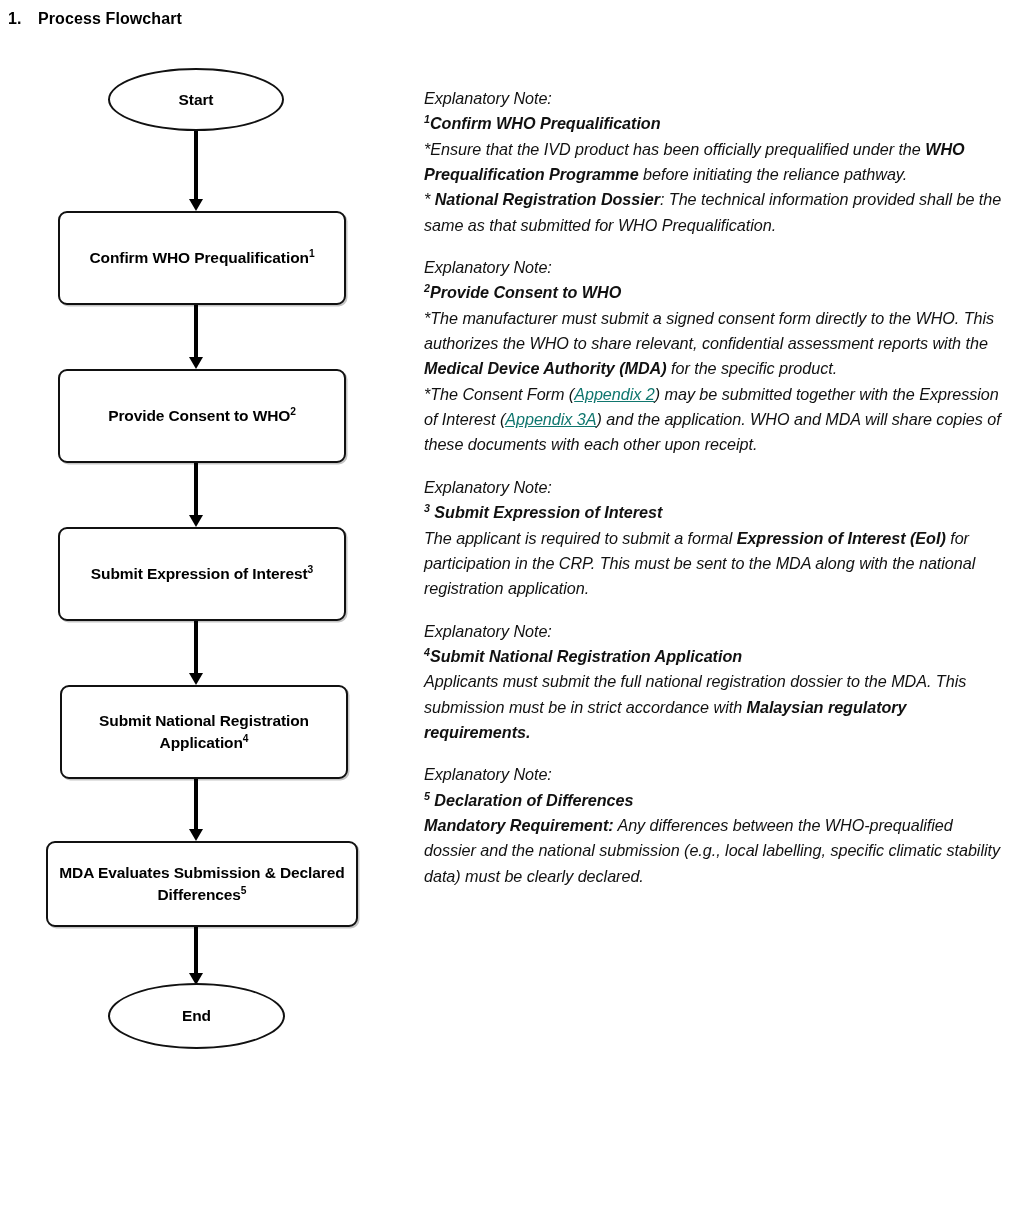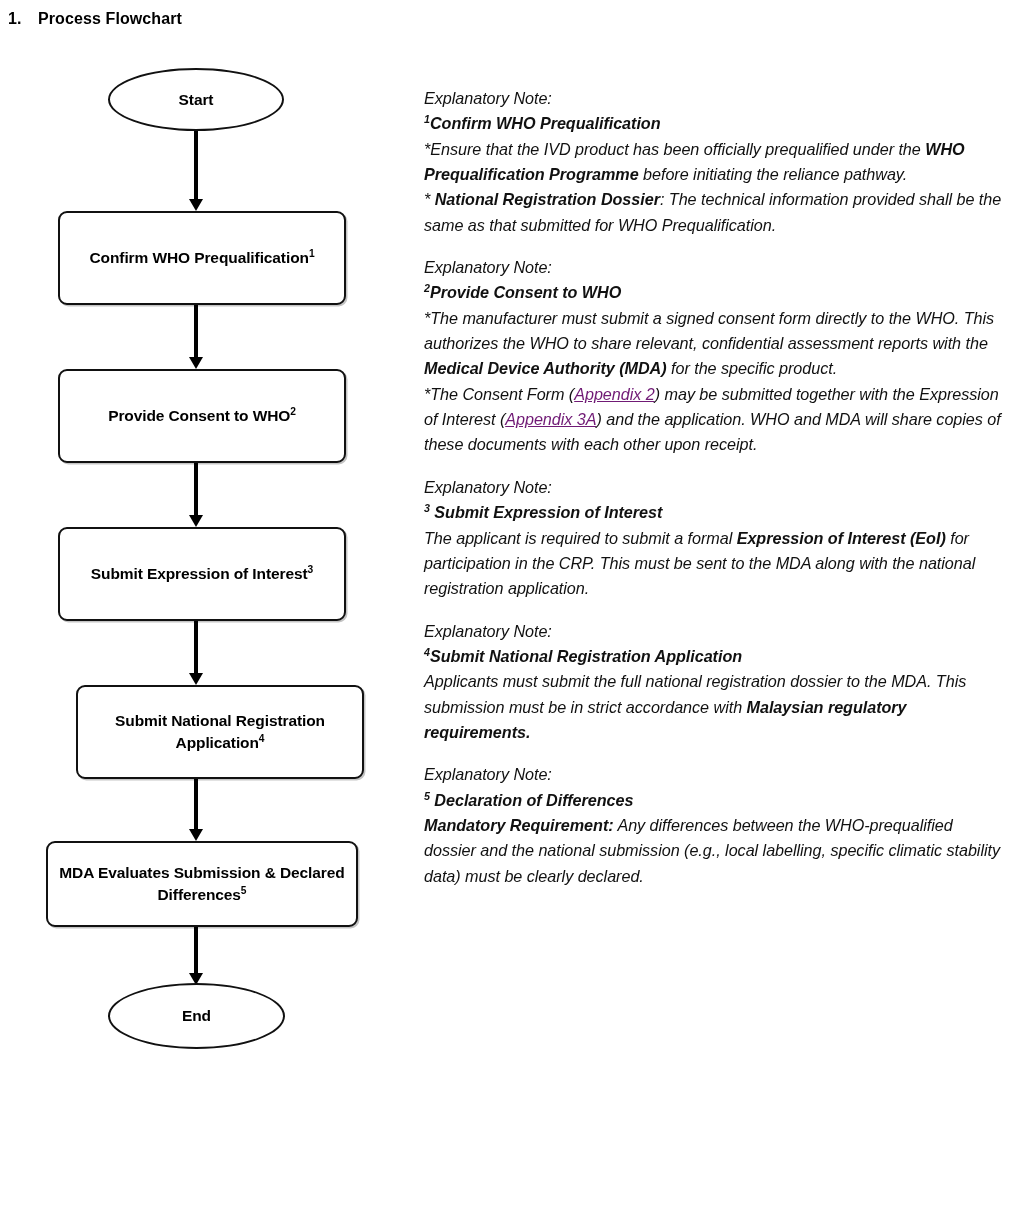--- a/index.html
+++ b/index.html
@@ -120,21 +120,21 @@
     font-style: italic;
     font-weight: bold;
   }
   .note-body {
     font-style: italic;
   }
   .note-body b, .note-heading b {
     font-weight: bold;
   }
   a.doc-link {
-    color: #701a75;
+    color: #0f766e;
     text-decoration: underline;
     font-style: italic;
   }
 </style>
 </head>
 <body>
 
 <div id="page-title">
   <span class="num">1.</span><span>Process Flowchart</span>
 </div>
@@ -176,21 +176,21 @@
     <span class="label">
       <span>Submit Expression of Interest</span><sup>3</sup>
     </span>
   </div>
 
   <div class="arrow" style="left:196px; top:621px; height:64px;">
     <div class="shaft" style="height:52px;"></div>
     <div class="head" style="top:52px;"></div>
   </div>
 
-  <div class="node process" style="left:76px; top:685px; width:288px; height:94px;">
+  <div class="node process" style="left:60px; top:685px; width:288px; height:94px;">
     <span class="label">
       <span>Submit National Registration Application</span><sup>4</sup>
     </span>
   </div>
 
   <div class="arrow" style="left:196px; top:779px; height:62px;">
     <div class="shaft" style="height:50px;"></div>
     <div class="head" style="top:50px;"></div>
   </div>
 

